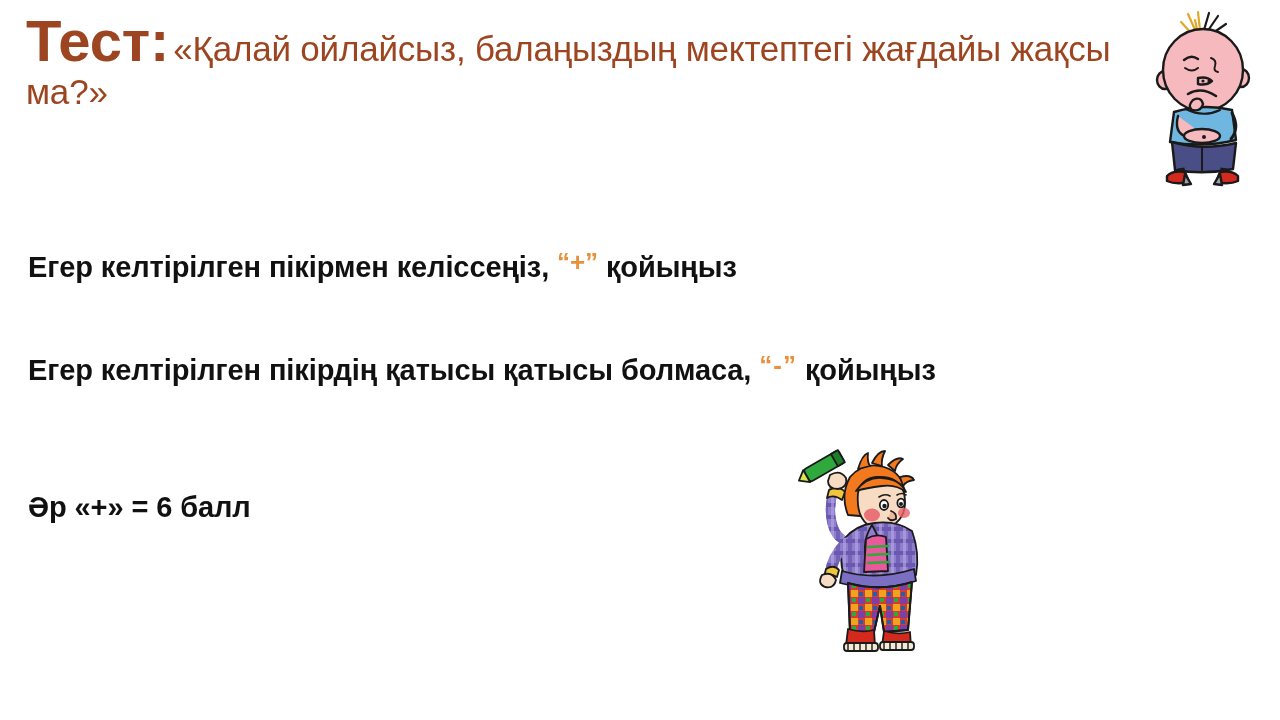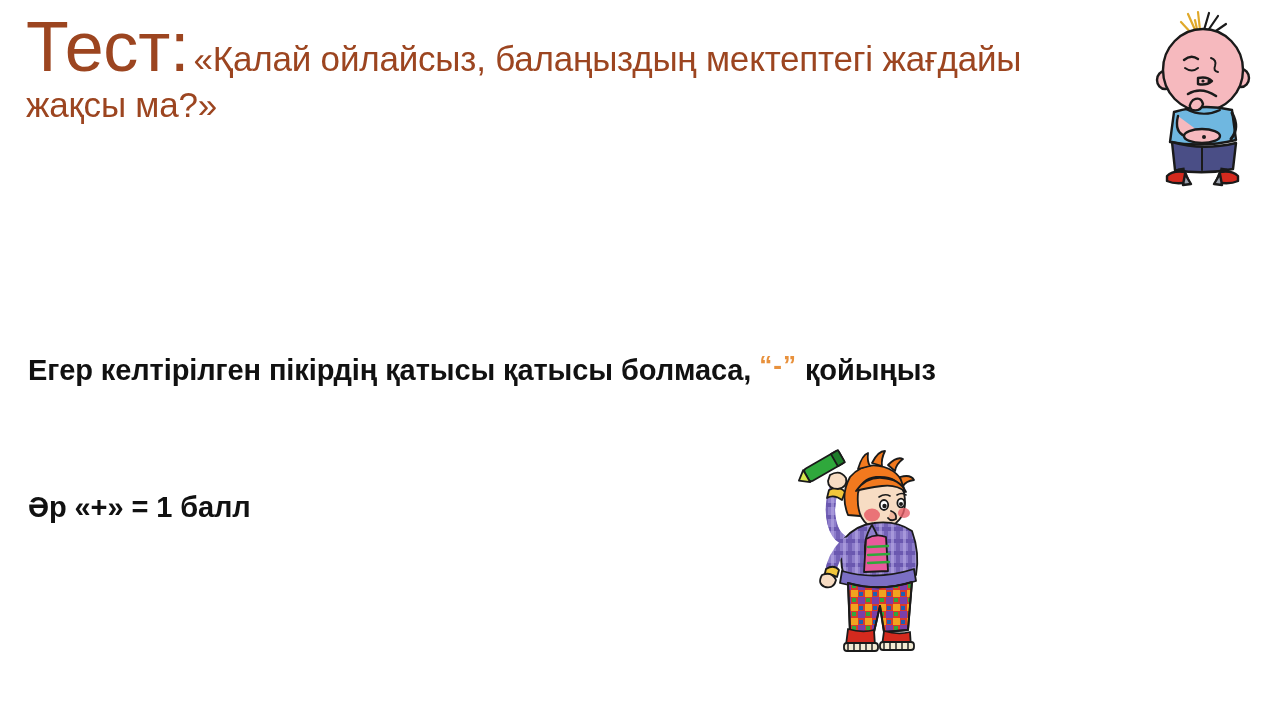--- a/index.html
+++ b/index.html
@@ -23,22 +23,22 @@
   .title-block {
     position: absolute;
     left: 26px;
     top: 10px;
     width: 1090px;
     color: #9C4520;
     line-height: 1.08;
     letter-spacing: -0.2px;
   }
   .title-lead {
-    font-size: 70px;
-    font-weight: 400;
+    font-size: 58px;
+    font-weight: 700;
   }
   .title-rest {
     font-size: 35px;
     font-weight: 400;
   }
 
   
   .body-text {
     position: absolute;
     font-weight: bold;
@@ -85,26 +85,29 @@
 </head>
 <body>
 
 <div class="slide">
 
   <div class="title-block">
     <span class="title-lead">Тест:</span>
     <span class="title-rest">«Қалай ойлайсыз, балаңыздың мектептегі жағдайы жақсы ма?»</span>
   </div>
 
+  <div class="body-text p1">
+    <span>Егер келтірілген пікірмен келіссеңіз, </span><span class="mark mark-sup"><span>“</span><span>+</span><span>”</span></span><span> қойыңыз</span>
+  </div>
 
   <div class="body-text p2">
     <span>Егер келтірілген пікірдің қатысы қатысы болмаса, </span><span class="mark mark-sup mark-minus"><span>“</span><span>-</span><span>”</span></span><span> қойыңыз</span>
   </div>
 
-  <div class="body-text p3">Әр «+» = 1 балл</div>
+  <div class="body-text p3">Әр «+» = 6 балл</div>
 
   <div class="boy-think">
     <svg viewBox="0 0 110 178" width="110" height="178" aria-hidden="true">
       <g stroke="#1A1A1A" stroke-width="2.4" stroke-linecap="round" stroke-linejoin="round">
 
         <g stroke-width="2.2" fill="none">
           <path d="M48 24 L40 6" stroke="#E0A92A"></path>
           <path d="M52 22 L50 4" stroke="#E0A92A"></path>
           <path d="M56 22 L61 5" stroke="#1A1A1A"></path>
           <path d="M59 24 L70 8" stroke="#1A1A1A"></path>

